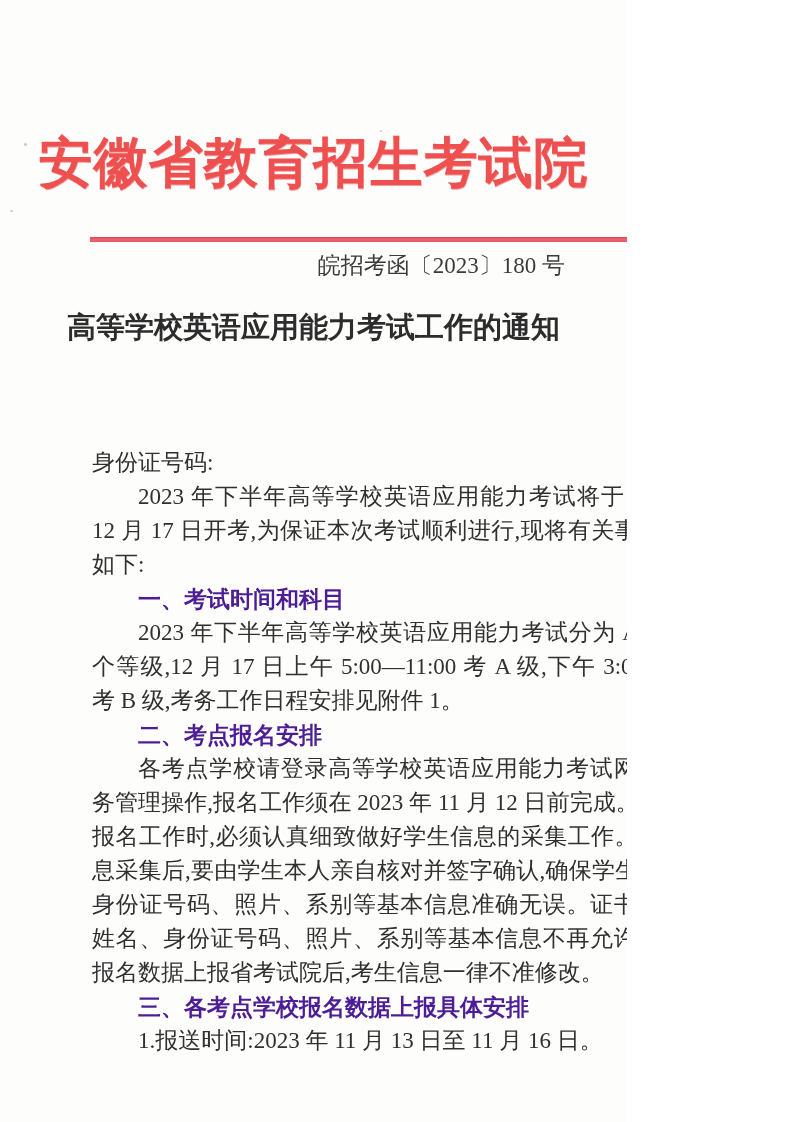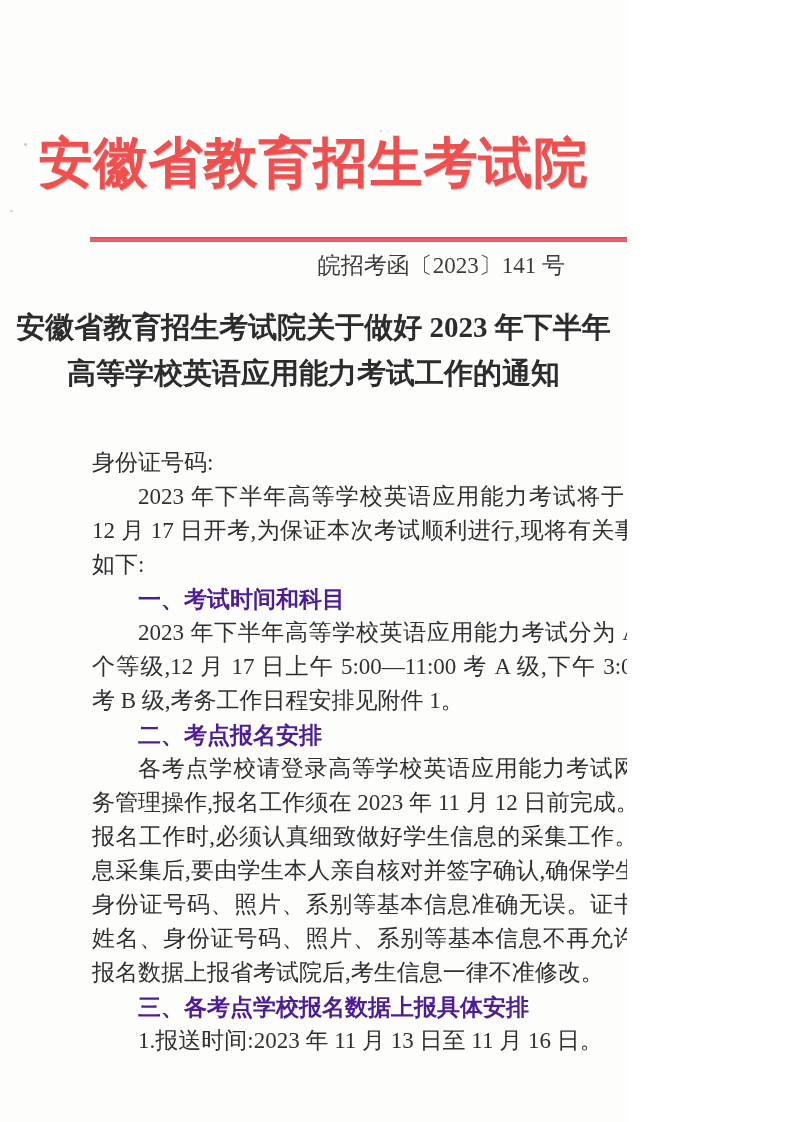--- a/index.html
+++ b/index.html
@@ -97,24 +97,23 @@
 <div class="page">
   <span class="speck s1"></span>
   <span class="speck s2"></span>
   <span class="speck s3"></span>
   <span class="speck s4"></span>
 
   <h1 class="letterhead">安徽省教育招生考试院</h1>
 
   <div class="red-rule"></div>
 
-  <div class="doc-number">皖招考函〔2023〕141 号</div>
+  <div class="doc-number">皖招考函〔2023〕180 号</div>
 
   <h2 class="title">
-    <span class="title-line">安徽省教育招生考试院关于做好 2023 年下半年</span>
     <span class="title-line">高等学校英语应用能力考试工作的通知</span>
   </h2>
 
   <div class="doc-body">
     <p class="salutation">身份证号码:</p>
 
   <p class="para">2023 年下半年高等学校英语应用能力考试将于 2017 年 12 月 17 日开考,为保证本次考试顺利进行,现将有关事项通知如下:</p>
       <p class="para heading">一、考试时间和科目</p>
       <p class="para">2023 年下半年高等学校英语应用能力考试分为 A、B 两个等级,12 月 17 日上午 5:00—11:00 考 A 级,下午 3:00—5:00 考 B 级,考务工作日程安排见附件 1。</p>
       <p class="para heading">二、考点报名安排</p>

